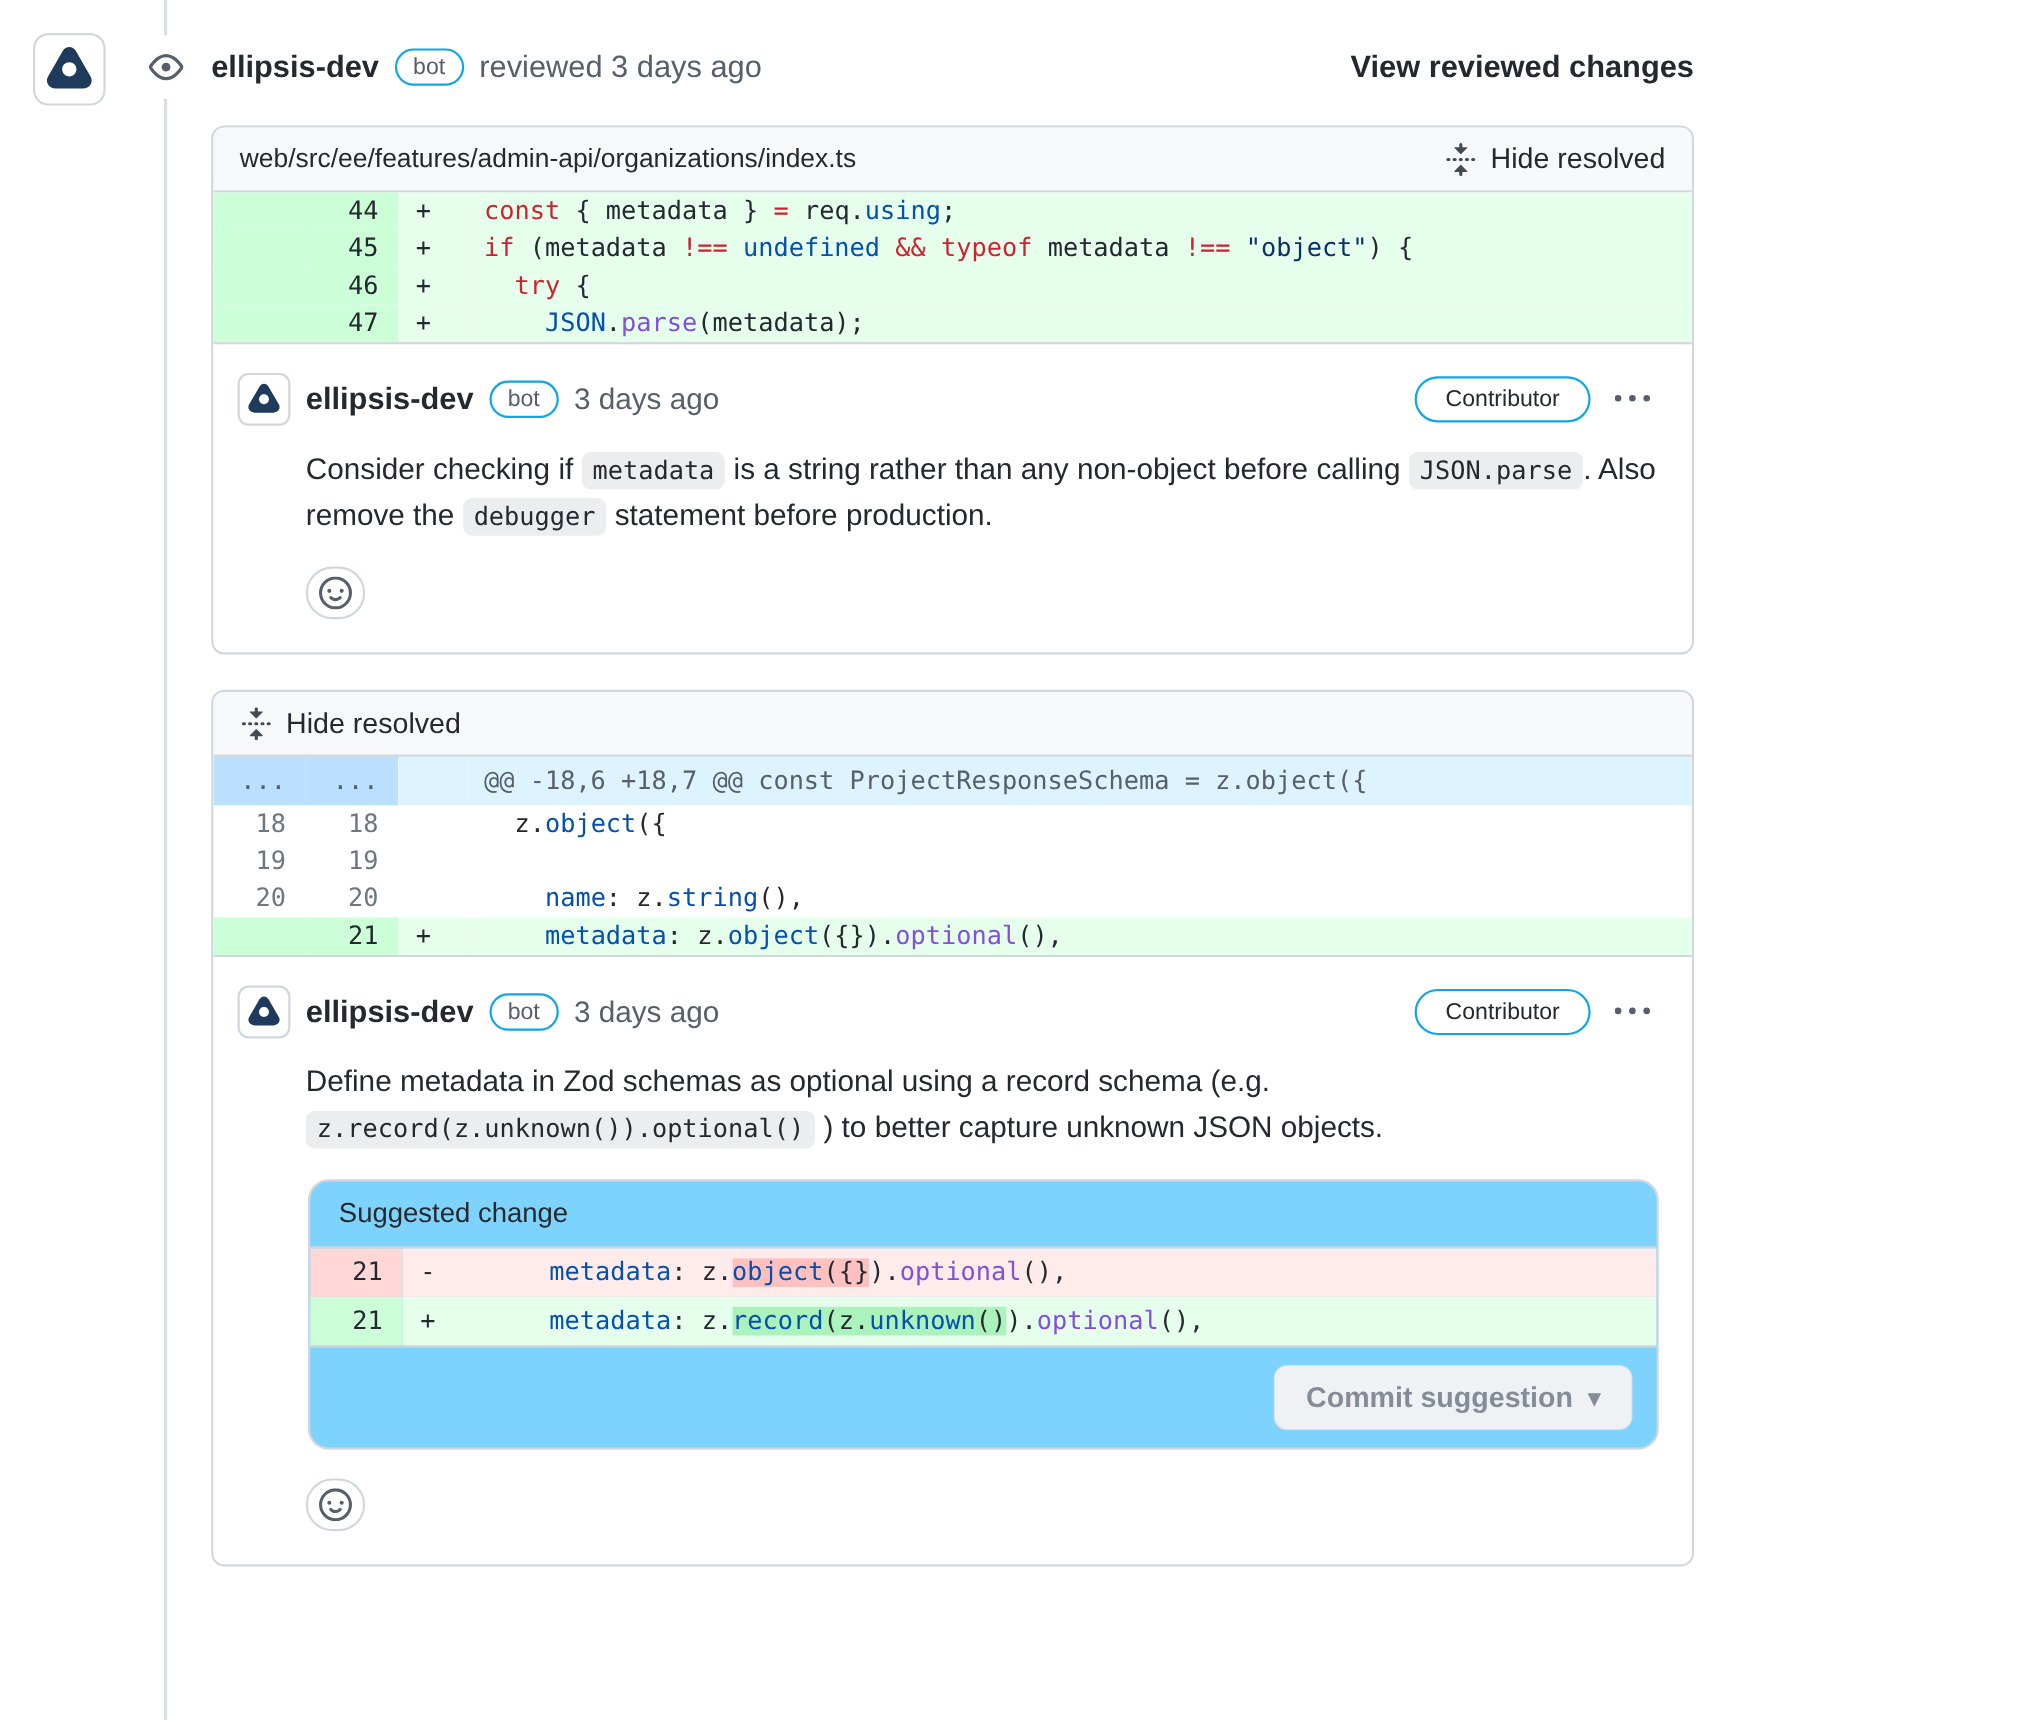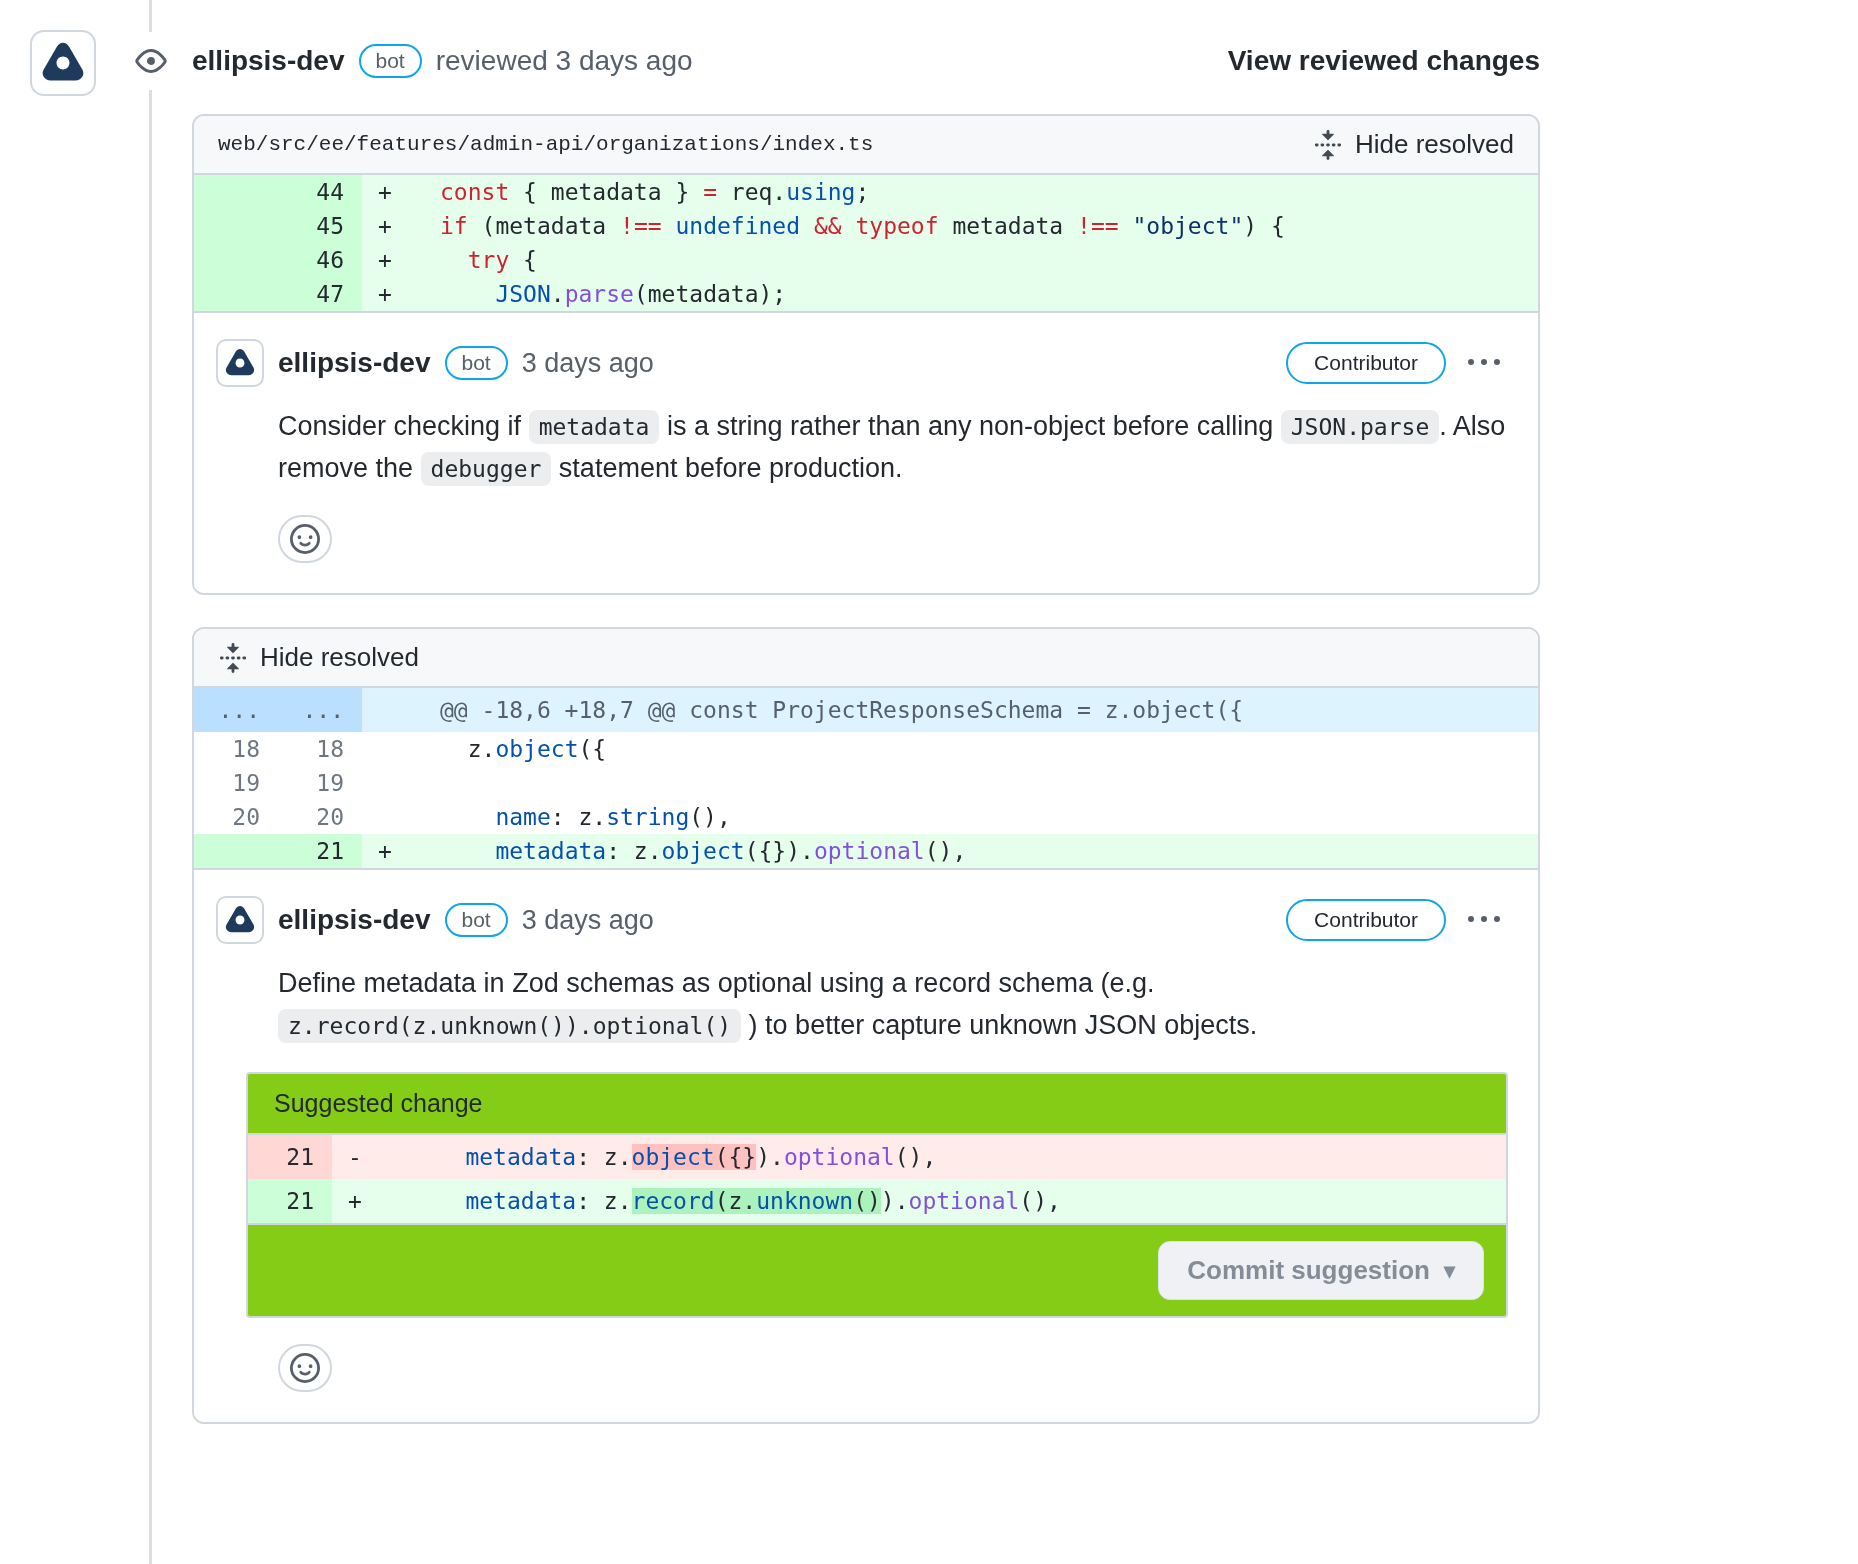--- a/index.html
+++ b/index.html
@@ -21,21 +21,21 @@
   .pill{border:2px solid #0ea5e9;border-radius:999px;color:#57606a;background:#fff;white-space:nowrap}
   .pill.bot{font-size:21px;padding:3px 15px}
   .pill.role{font-size:21px;padding:7px 26px;color:#24292f}
   .view-link{margin-left:auto;font-weight:600;font-size:28px;color:#24292f;cursor:pointer;text-decoration:none}
 
   .cards{position:absolute;left:192px;top:114px;width:1348px;display:flex;flex-direction:column;gap:32px}
   .card{border:2px solid #d0d7de;border-radius:12px;background:#fff;overflow:hidden}
 
   .file-header{display:flex;align-items:center;justify-content:space-between;
                background:#f6f8fa;border-bottom:2px solid #d0d7de;padding:13px 24px}
-  .file-path{font-family:Liberation Mono, monospace;font-size:21px;color:#24292f;cursor:pointer}
+  .file-path{font-family:Liberation Sans, sans-serif;font-size:24px;color:#24292f;cursor:pointer}
   .hide-resolved{display:flex;align-items:center;gap:12px;background:none;border:none;
                  font-family:"Liberation Sans",sans-serif;font-size:26px;color:#24292f;cursor:pointer}
 
   .diff{font-family:"DejaVu Sans Mono",monospace;font-size:23px}
   .d-row{display:flex;line-height:34px}
   .d-row .num{width:84px;flex:none;text-align:right;padding-right:18px;color:#6e7781}
   .d-row .sign{width:64px;flex:none;padding-left:16px;color:#24292f}
   .d-row .code{flex:1;white-space:pre;padding-left:14px;overflow:hidden}
   .d-row.add .num{background:#ccffd8;color:#24292f}
   .d-row.add .sign,.d-row.add .code{background:#e6ffec}
@@ -55,21 +55,21 @@
              display:flex;align-items:center;justify-content:center;cursor:pointer}
   .c-head .time{font-size:27px;cursor:pointer}
   .spacer{flex:1}
   .kebab{background:none;border:none;cursor:pointer;display:flex;align-items:center;padding:6px 8px}
   .c-body{margin:18px 0 0 62px;font-size:27px;line-height:42px;color:#24292f}
   .inline-code{font-family:"DejaVu Sans Mono",monospace;font-size:23px;line-height:1;
                background:rgba(175,184,193,.25);padding:4px 10px;border-radius:8px}
   .react{margin:26px 0 0 62px;width:54px;height:48px;border:2px solid #d0d7de;border-radius:999px;
          background:#fff;display:flex;align-items:center;justify-content:center;cursor:pointer}
 
-  .suggestion{margin:26px 0 0 30px;border:2px solid #d0d7de;border-radius:4px;overflow:hidden;background:#84cc16}
+  .suggestion{margin:26px 0 0 64px;border:2px solid #d0d7de;border-radius:19px;overflow:hidden;background:#7dd3fc}
   .sug-head{padding:15px 26px;font-size:25px;color:#24292f;border-bottom:2px solid #d0d7de}
   .sug-diff{font-family:"DejaVu Sans Mono",monospace;font-size:23px}
   .sug-diff .d-row{line-height:44px}
   .sug-foot{display:flex;justify-content:flex-end;padding:16px 22px;border-top:2px solid #d0d7de}
   .commit-btn{display:flex;align-items:center;gap:14px;background:#eff1f4;border:1px solid #dde2e7;
               border-radius:12px;padding:13px 28px;font-family:"Liberation Sans",sans-serif;
               font-size:26px;font-weight:600;color:#848d97;cursor:pointer}
   .caret{font-size:22px;line-height:1}
 </style>
 </head>

